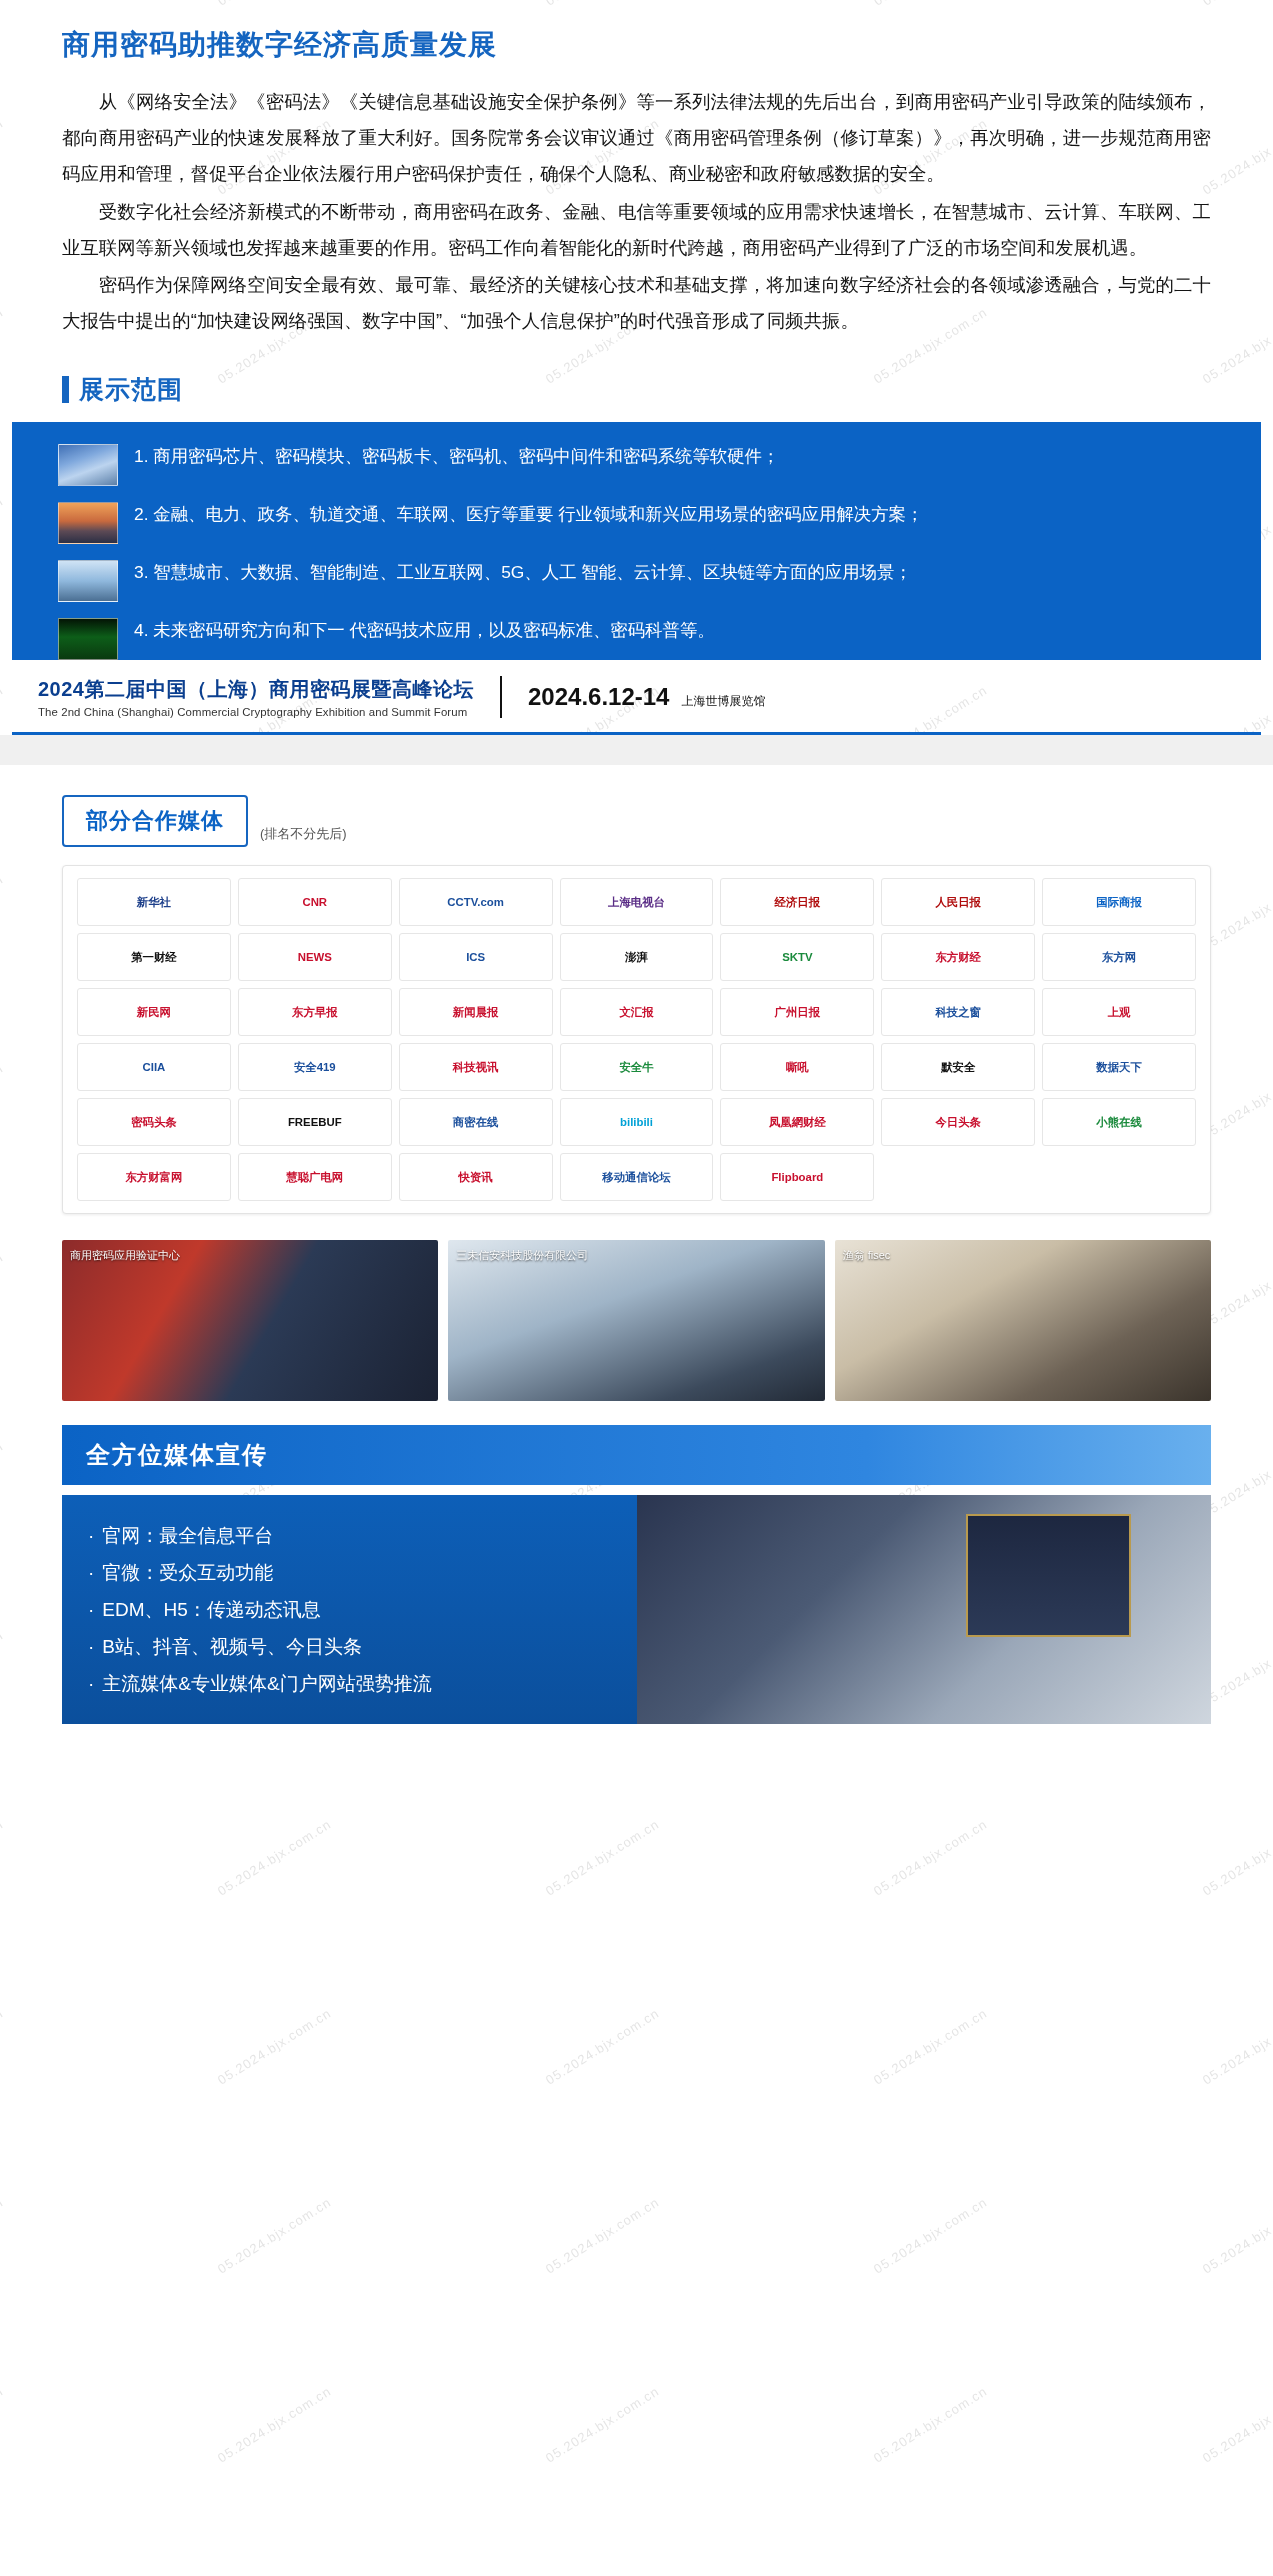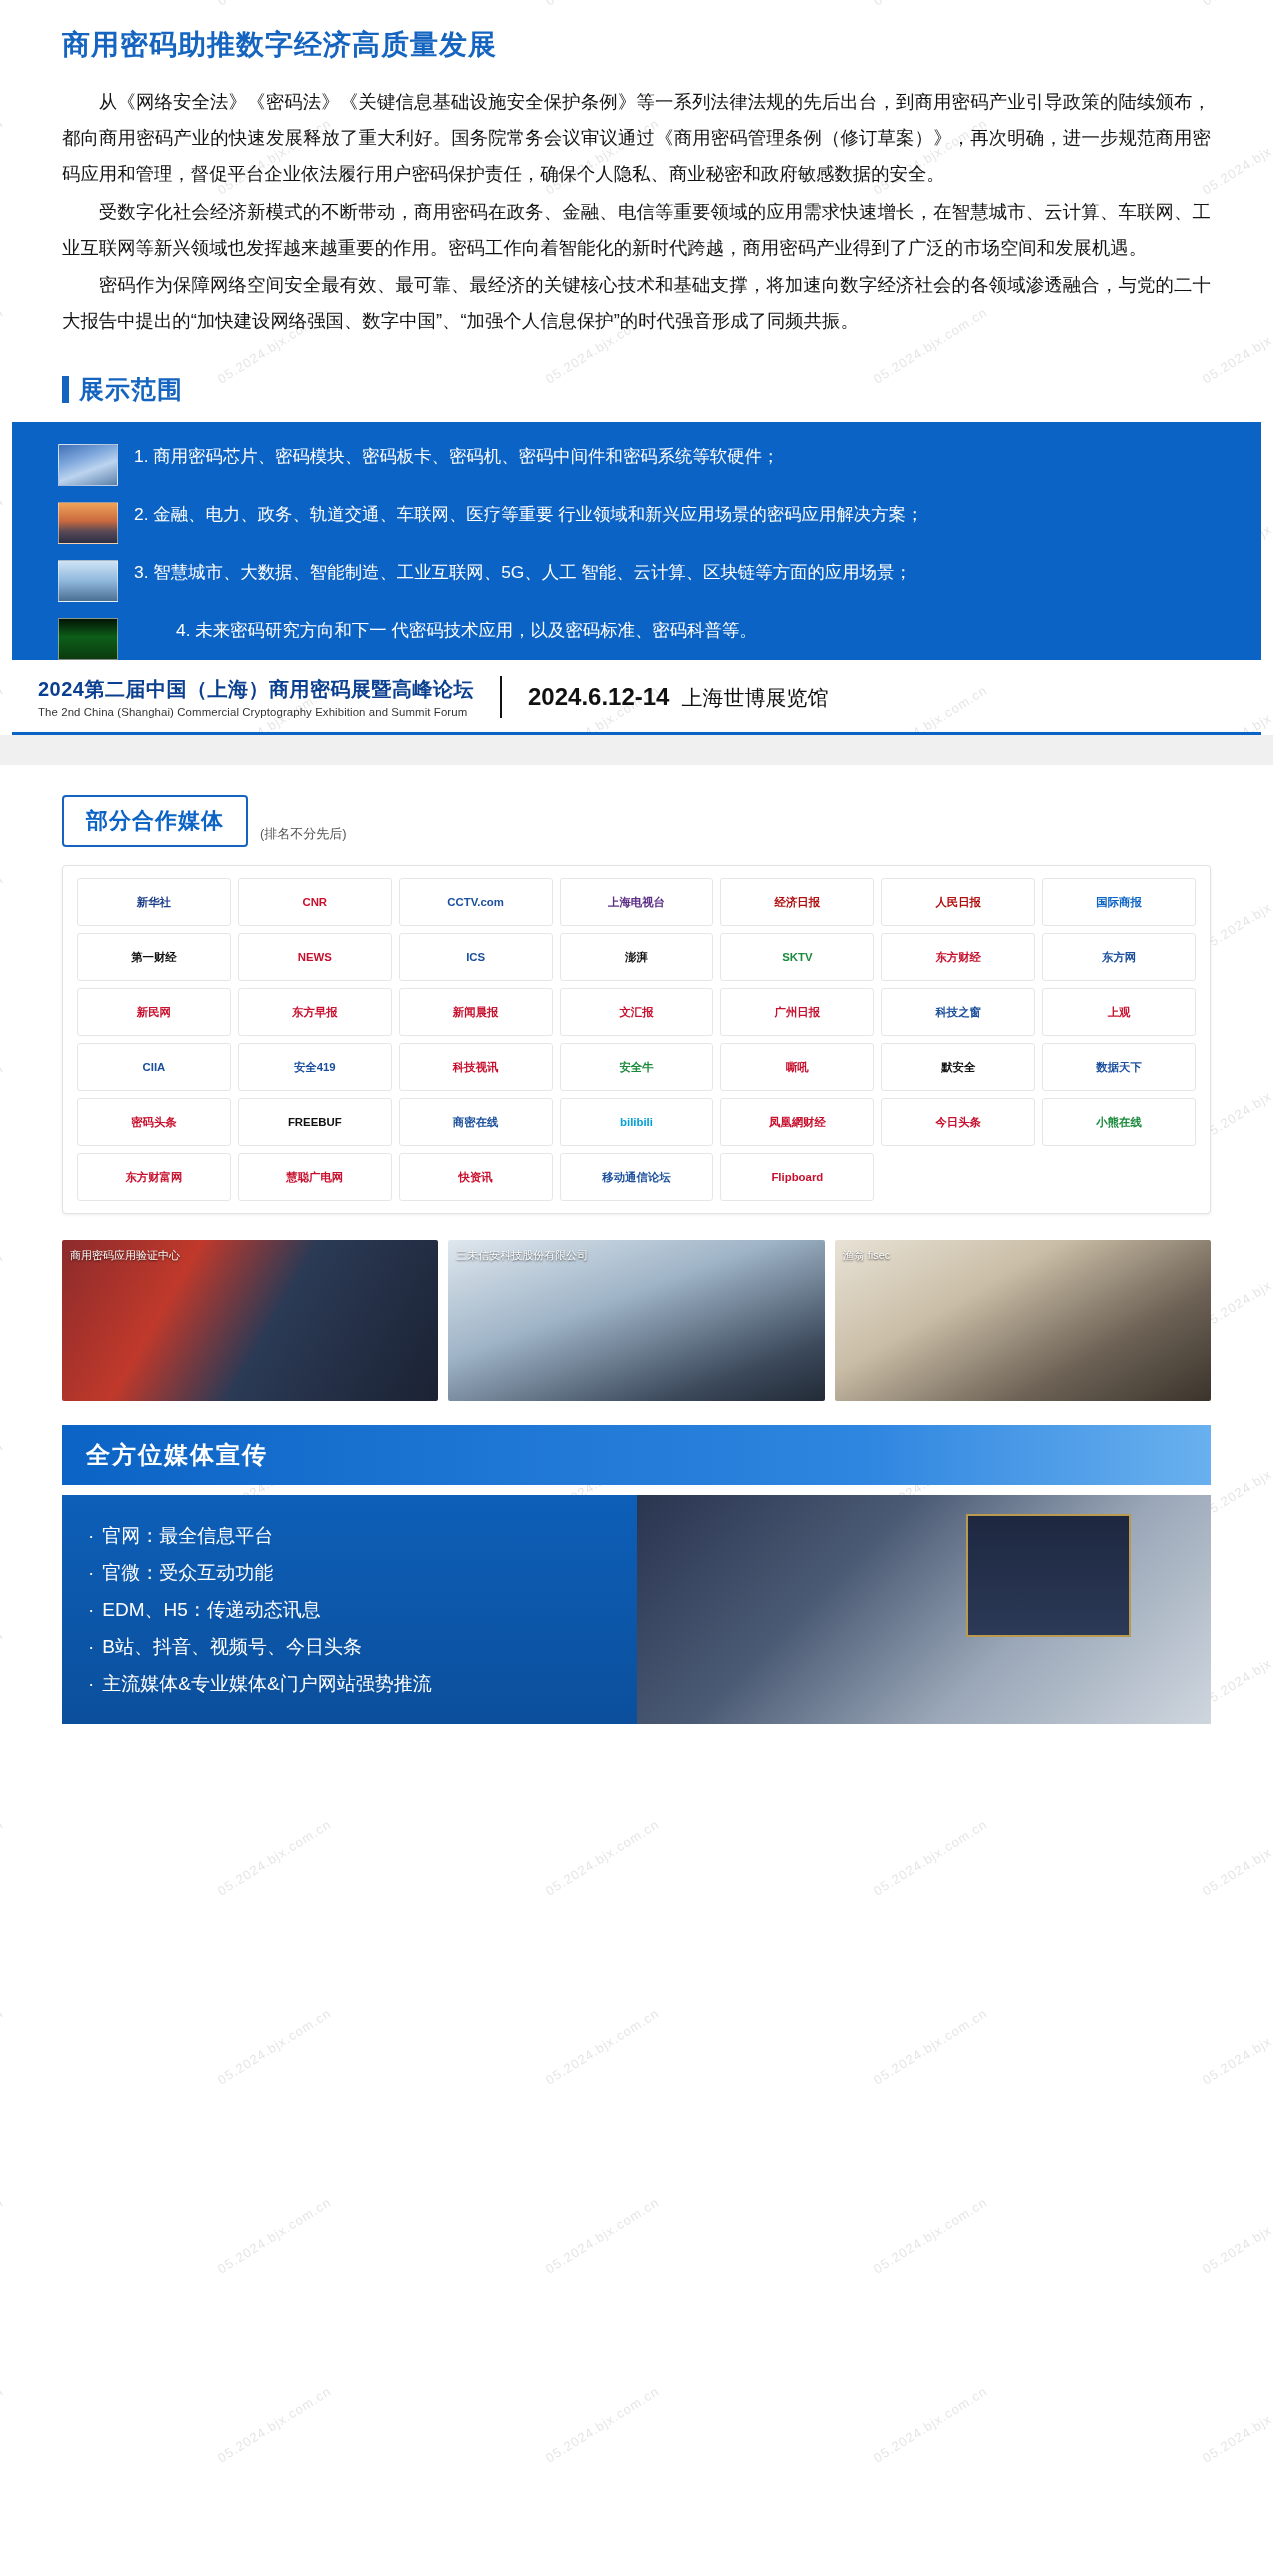--- a/index.html
+++ b/index.html
@@ -51,21 +51,21 @@
 
   
   .scope{
     background:#0b63c5;
     margin:0 12px;
     padding:18px 22px 0 22px;
     position:relative;z-index:10;
     border-top:2px solid #0b63c5;
   }
   .scope-row{display:flex;align-items:flex-start;margin-bottom:14px;}
-  .scope-row:last-child{margin-bottom:4px;gap:42px;}
+  .scope-row:last-child{margin-bottom:4px;}
   .thumb{
     width:58px;height:40px;flex:0 0 58px;margin:2px 16px 0 24px;
     border:1px solid rgba(255,255,255,.5);
     background-size:cover;background-position:center;
   }
   .thumb.t1{background:linear-gradient(160deg,#3f6fb5 0%,#7fa8dd 35%,#bcd4ef 60%,#5b7fa8 100%);}
   .thumb.t2{background:linear-gradient(180deg,#f0a35a 0%,#c96a3e 45%,#5d4a55 70%,#2b2f45 100%);}
   .thumb.t3{background:linear-gradient(180deg,#cfe3f5 0%,#8fb8dd 50%,#4b6f93 100%);}
   .thumb.t4{background:linear-gradient(180deg,#031405 0%,#0d5e19 45%,#0a3a10 100%);}
   .scope-txt{
@@ -76,21 +76,21 @@
   .eventbar{
     margin:0 12px;padding:12px 0 14px 0;
     display:flex;align-items:center;position:relative;z-index:10;
     border-bottom:3px solid #0b63c5;
   }
   .ev-left{padding-left:26px;padding-right:26px;border-right:2px solid #111;}
   .ev-cn{font-size:20px;font-weight:bold;color:#0b3f8f;letter-spacing:0.5px;}
   .ev-en{font-size:11.4px;color:#333;margin-top:3px;letter-spacing:0.1px;}
   .ev-right{padding-left:26px;display:flex;align-items:baseline;gap:12px;}
   .ev-date{font-size:24px;font-weight:bold;color:#111;}
-  .ev-place{font-size:21px;color:#111;}
+  .ev-place{font-size:12px;color:#111;}
 
   .grayband{height:30px;background:#f0f0f0;margin-top:0;position:relative;z-index:6;}
 
   
   .media-wrap{padding:30px 62px 0 62px;position:relative;z-index:10;}
   .media-head{display:inline-flex;align-items:flex-start;position:relative;}
   .media-head .box{
     border:2px solid #1565c0;border-radius:4px;
     padding:9px 22px;background:#fff;
   }

